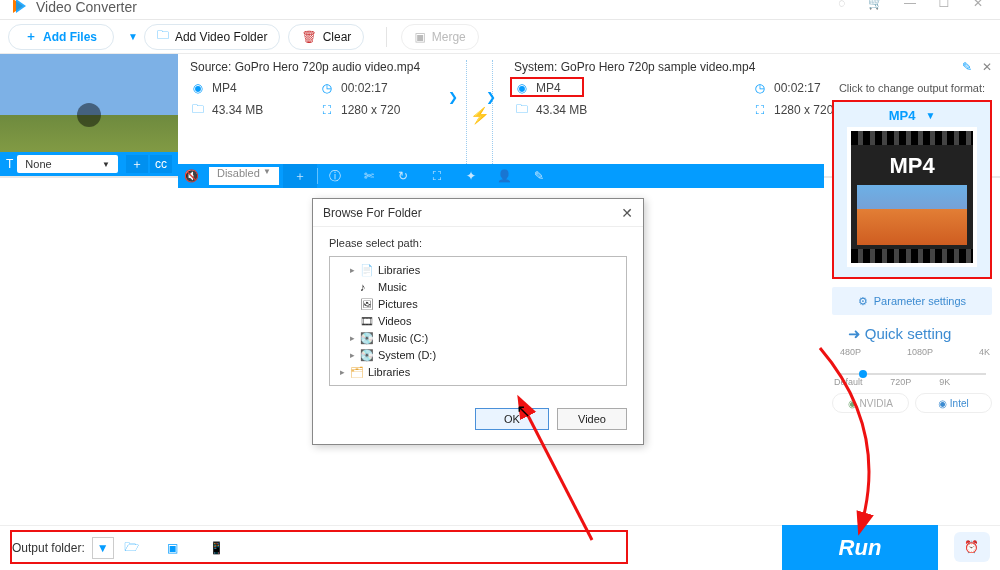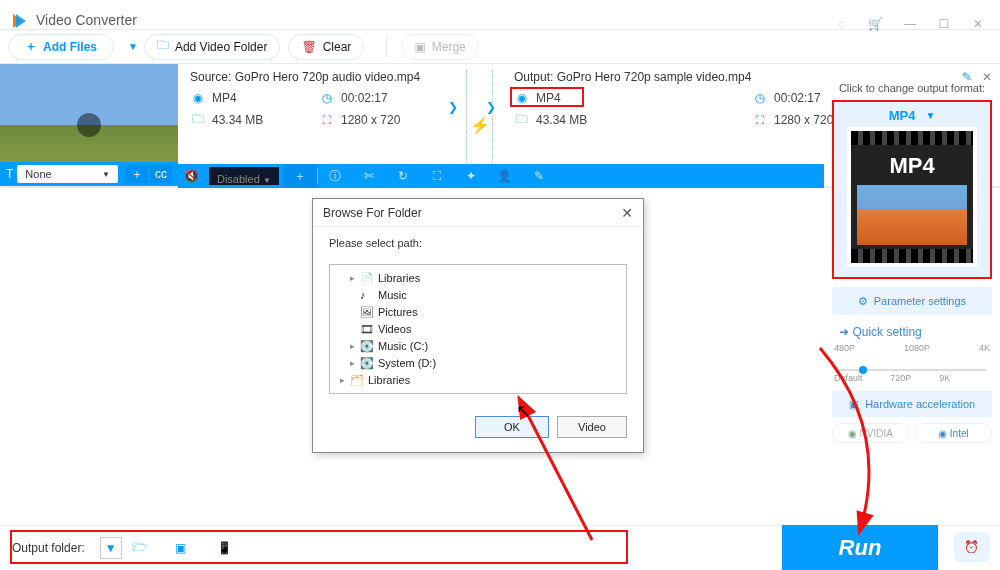--- a/index.html
+++ b/index.html
@@ -1,17 +1,17 @@
 <!DOCTYPE html>
 <html><head>
 <meta charset="utf-8">
 <style>
 *{box-sizing:border-box;margin:0;padding:0;font-family:'Segoe UI',Arial,sans-serif}
 body{width:1000px;height:570px;background:#fff;position:relative;overflow:hidden;font-size:12px;color:#222}
-.titlebar{height:30px;display:flex;align-items:flex-start;padding:12px 10px;background:#fff;border-bottom:1px solid #e8e8e8}
+.titlebar{height:20px;display:flex;align-items:flex-end;padding:4px 10px;background:#fff;border-bottom:1px solid #e8e8e8}
 .titlebar .logo{width:18px;height:18px;margin-right:8px;position:relative}
 .titlebar .logo svg{width:18px;height:18px}
 .titlebar .title{font-size:14px;color:#5a5a5a;flex:1}
 .titlebar .win-btn{width:24px;height:24px;display:flex;align-items:center;justify-content:center;color:#aaa;margin-left:10px;cursor:pointer}
 .toolbar{height:34px;display:flex;align-items:center;padding:4px 8px;background:#fff;border-bottom:1px solid #ebebeb}
 .tbtn{display:flex;align-items:center;height:26px;padding:0 12px;border:1px solid #dde8f0;border-radius:14px;background:#fff;color:#1a1a1a;font-size:12px;margin-right:8px;cursor:pointer}
 .tbtn .ic{margin-right:6px}
 .addfiles{color:#049cff;font-weight:600;padding:0 16px}
 .chev{color:#049cff;font-size:10px;padding:0 6px}
 .work{display:flex;height:124px;border-bottom:2px solid #e8e8e8}
@@ -29,53 +29,53 @@
 .divider{width:44px;display:flex;align-items:center;justify-content:center;position:relative}
 .divider .bolt{color:#ff9800;font-size:16px}
 .divider::before,.divider::after{content:"";position:absolute;width:1px;top:6px;bottom:6px;border-left:1px dotted #9cccef}
 .divider::before{left:8px}.divider::after{right:8px}
 .chevmid{position:absolute;left:-10px;top:36px;color:#049cff;font-size:12px}
 .xclose{position:absolute;right:8px;top:6px;color:#888;cursor:pointer}
 .editpen{position:absolute;right:28px;top:6px;color:#049cff;cursor:pointer}
 .bluebar{height:24px;background:#049cff;display:flex;align-items:center;color:#c6e7ff}
 .bluebar .bb{width:34px;height:24px;display:flex;align-items:center;justify-content:center}
 .bluebar .sep{width:1px;height:16px;background:#62c2ff}
-.bluebar .drop{background:#0f172a;color:#888;height:18px;margin:0 4px;padding:0 8px;display:flex;align-items:flex-end;font-size:11px;min-width:70px}
+.bluebar .drop{background:#ffffff;color:#888;height:18px;margin:0 4px;padding:0 8px;display:flex;align-items:flex-start;font-size:11px;min-width:70px}
 .right{position:absolute;right:8px;top:82px;width:160px}
 .rlabel{font-size:11px;color:#555;text-align:center;margin-bottom:6px}
 .fmtbox{border:2px solid #e11;background:#e6f3ff;padding:6px 8px 10px 8px}
 .fmtbox .fmt-top{display:flex;align-items:center;justify-content:center;color:#049cff;font-size:13px;font-weight:600;margin-bottom:4px}
 .fmtbox .fmt-img{width:130px;height:140px;background:#222;border:4px solid #fff;margin:0 auto;position:relative;overflow:hidden}
 .fmt-img .stripe{position:absolute;left:0;right:0;height:14px;background:repeating-linear-gradient(90deg,#000 0 7px,#444 7px 12px)}
 .fmt-img .stripe.top{top:0}.fmt-img .stripe.bot{bottom:0}
 .fmt-img .txt{position:absolute;top:22px;left:0;right:0;text-align:center;color:#fff;font-weight:700;font-size:22px}
 .fmt-img .pic{position:absolute;left:6px;right:6px;top:54px;bottom:18px;background:linear-gradient(#6cb0e6,#76a1d6 40%,#e27e35 40%,#cf5d21)}
 .sidebtn{height:28px;margin-top:8px;background:#eaf4ff;display:flex;align-items:center;justify-content:center;color:#3c8bd1;font-size:11px;cursor:pointer;border-radius:2px}
-.qslabel{font-size:12px;color:#3c8bd1;margin:10px 0 4px 7px}
+.qslabel{font-size:15px;color:#3c8bd1;margin:10px 0 4px 16px}
 .slider{height:2px;background:#ddd;position:relative;margin:16px 6px 0 6px}
 .slider .dot{width:8px;height:8px;border-radius:50%;background:#049cff;position:absolute;top:-3px;left:14%}
-.ticks{display:flex;justify-content:space-between;font-size:9px;color:#999;margin:2px 2px 0 2px}
+.ticks{display:flex;justify-content:space-between;font-size:9px;color:#999;margin:2px 2px 0 8px}
 .ticks2{display:flex;justify-content:space-between;font-size:9px;color:#999;margin:2px 14px 0 2px}
 .hw{height:26px;margin-top:8px;background:#eaf4ff;display:flex;align-items:center;justify-content:center;color:#3c8bd1;font-size:11px}
 .chips{display:flex;gap:6px;margin-top:6px}
 .chip{flex:1;height:20px;border:1px solid #eee;border-radius:10px;display:flex;align-items:center;justify-content:center;font-size:10px;color:#aaa}
 .bottom{position:absolute;left:0;right:0;bottom:0;height:45px;background:#fff;border-top:1px solid #eee;display:flex;align-items:center;padding:0 12px}
-.outlbl{font-size:12px;color:#333;margin-right:16px}
+.outlbl{font-size:12px;color:#333;margin-right:8px}
 .outpath{flex:0 0 500px;height:22px;border:1px solid #ccc;padding:0 6px;display:flex;align-items:center;font-size:12px;color:#555}
 .outbr{position:absolute;left:10px;bottom:6px;width:618px;height:34px;border:2px solid #e11;pointer-events:none}
 .outdd{width:22px;height:22px;border:1px solid #ccc;display:flex;align-items:center;justify-content:center;margin-left:-1px;color:#049cff;cursor:pointer}
 .folderic{width:24px;height:22px;margin-left:6px;color:#049cff;display:flex;align-items:center;justify-content:center;cursor:pointer}
 .run{position:absolute;right:62px;bottom:0;width:156px;height:45px;background:#049cff;color:#fff;font-size:22px;font-weight:600;display:flex;align-items:center;justify-content:center;font-style:italic;cursor:pointer}
 .clockbtn{position:absolute;right:10px;bottom:8px;width:36px;height:30px;border-radius:6px;background:#eaf4ff;color:#049cff;display:flex;align-items:center;justify-content:center}
 .midic{width:30px;height:30px;color:#049cff;display:flex;align-items:center;justify-content:center;margin-left:14px;cursor:pointer}
 .dialog{position:absolute;left:312px;top:198px;width:332px;background:#fff;border:1px solid #888;box-shadow:2px 2px 8px rgba(0,0,0,.2)}
 .dlg-title{height:28px;display:flex;align-items:center;padding:0 10px;font-size:12px;color:#333;border-bottom:1px solid #eee}
 .dlg-title .x{margin-left:auto;cursor:pointer;font-size:14px;color:#555}
 .dlg-body{padding:10px 16px 12px 16px}
-.dlg-body .msg{font-size:11px;color:#333;margin-bottom:15px}
+.dlg-body .msg{font-size:11px;color:#333;margin-bottom:7px}
 .tree{border:1px solid #bbb;height:130px;overflow:auto;padding:4px 2px;font-size:11px;color:#222}
 .tree .tr{display:flex;align-items:center;height:17px;padding-left:18px}
 .tree .tr .ar{width:10px;color:#888;font-size:9px}
 .tree .tr .tic{width:14px;height:12px;margin-right:4px}
 .dlg-foot{display:flex;padding:10px 16px 14px 16px;gap:8px}
 .dlg-foot .b{height:22px;border:1px solid #aaa;background:#f7f7f7;font-size:11px;padding:0 10px;display:flex;align-items:center;cursor:pointer}
 .dlg-foot .spacer{flex:1}
 .dlg-foot .ok{width:74px;justify-content:center;border:1px solid #4a90d9;background:#eaf4ff}
 .dlg-foot .cancel{width:70px;justify-content:center}
 .arrow{position:absolute;pointer-events:none}
@@ -157,21 +157,21 @@
             <span>1280 x 720</span>
           </div>
       </div>
     </div>
     <div class="divider">
       <span class="chevmid">❯</span>
       <span class="bolt">⚡</span>
     </div>
     <div class="col" style="position:relative">
       <span class="chevmid" style="left:-16px">❯</span>
-      <div class="src">Output: GoPro Hero 720p sample video.mp4</div>
+      <div class="src">System: GoPro Hero 720p sample video.mp4</div>
       <div class="row">
         <div class="cell" style="position:relative">
             <span class="ic2">◉</span>
             <span>MP4</span>
           <span class="mp4box" style="left:-4px;top:-3px;width:74px;height:20px"></span>
         </div>
         <div class="cell">
             <span class="ic2">◷</span>
             <span>00:02:17</span>
           </div>
@@ -237,24 +237,20 @@
     </div>
   <div class="slider">
       <div class="dot"></div>
     </div>
   <div class="ticks2">
       <span>Default</span>
       <span>720P</span>
       <span>9K</span>
       <span></span>
     </div>
-  <div class="hw">
-      <span style="margin-right:6px">▣</span>
-      <span>Hardware acceleration</span>
-    </div>
   <div class="chips">
     <div class="chip"><span style="color:#7a7">◉</span>&nbsp;<span>NVIDIA</span></div>
     <div class="chip" style="color:#3c8bd1"><span>◉</span>&nbsp;<span>Intel</span></div>
   </div>
 </div>
 
 <div class="bottom">
   <span class="outlbl">Output folder:</span>
   <span class="outdd">▼</span>
   <span class="folderic">🗁</span>

